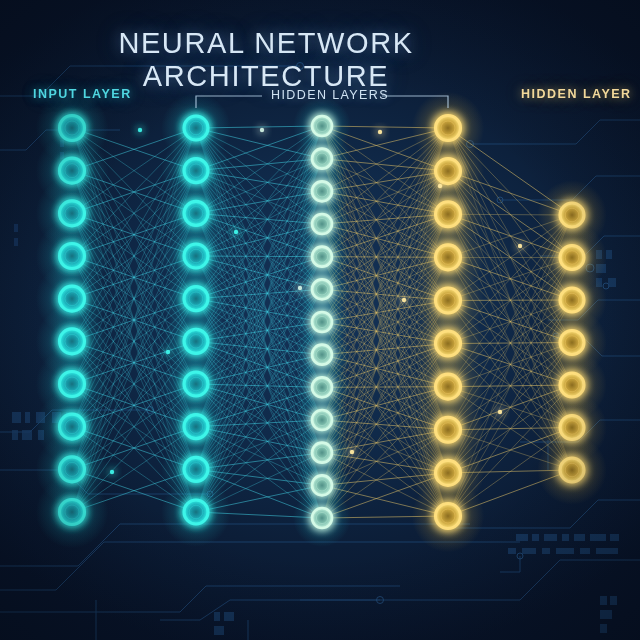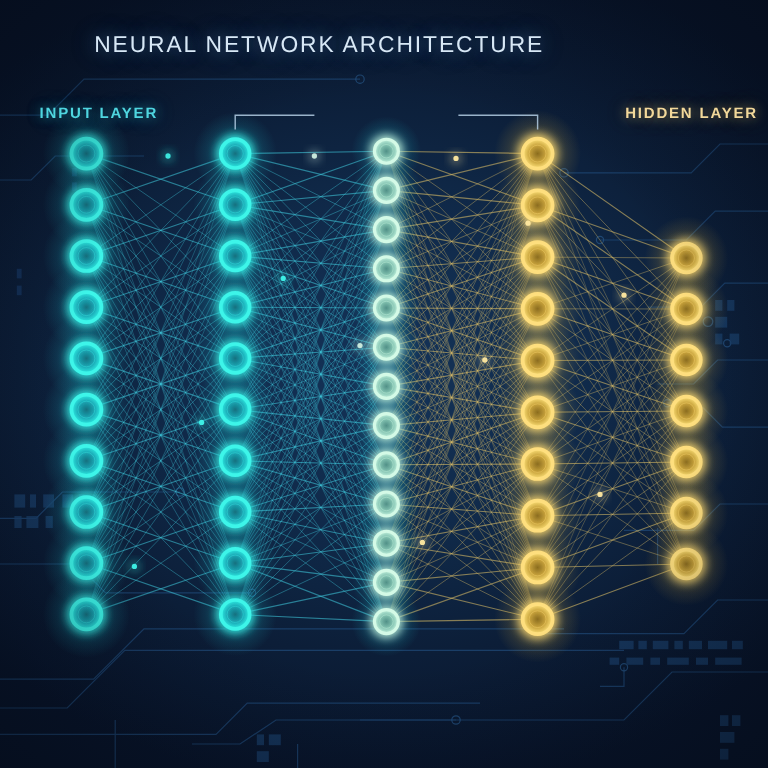--- a/index.html
+++ b/index.html
@@ -33,21 +33,21 @@
     background: radial-gradient(ellipse 78% 72% at 50% 50%, rgba(0,0,0,0) 52%, rgba(3,8,18,0.55) 100%);
   }
 
   .title {
     position: absolute;
     z-index: 8;
     top: 27px;
     left: 0;
     width: 532px;
     text-align: center;
-    font-size: 19px;
+    font-size: 29px;
     letter-spacing: 1.6px;
     color: #d8e8f6;
     font-weight: 400;
     text-shadow: 0 0 14px rgba(150,200,255,0.45), 0 0 30px rgba(90,160,230,0.25);
   }
 
   .layer-label {
     position: absolute;
     z-index: 8;
     font-size: 12.5px;
@@ -932,16 +932,17 @@
 
   <svg id="bracket" viewBox="0 0 640 30">
     <g stroke="#b9d4ea" stroke-width="1.2" fill="none" opacity="0.82">
       <path d="M196 28 L196 16 L262 16"></path>
       <path d="M382 16 L448 16 L448 28"></path>
     </g>
   </svg>
 
   <div class="title">NEURAL NETWORK ARCHITECTURE</div>
   <div class="layer-label label-input">INPUT LAYER</div>
+  <div class="layer-label label-hidden">HIDDEN LAYERS</div>
   <div class="layer-label label-output">HIDDEN LAYER</div>
 
   <div class="vignette"></div>
 </div>
 
 </body></html>

